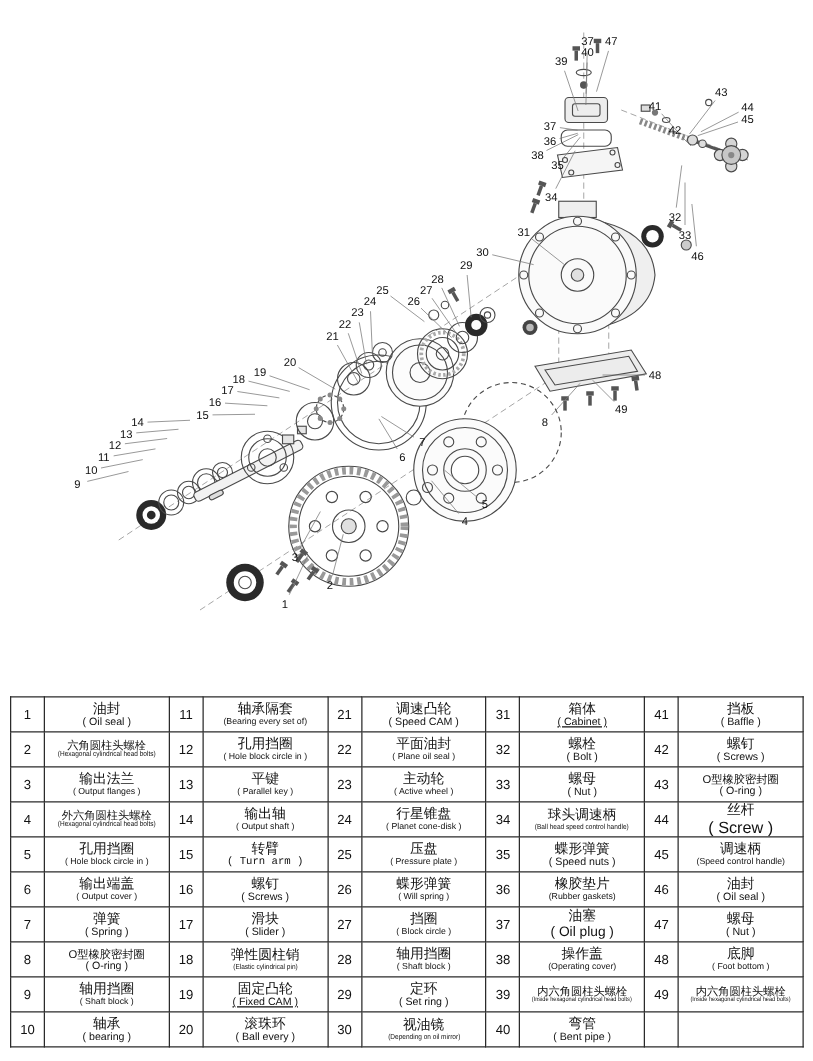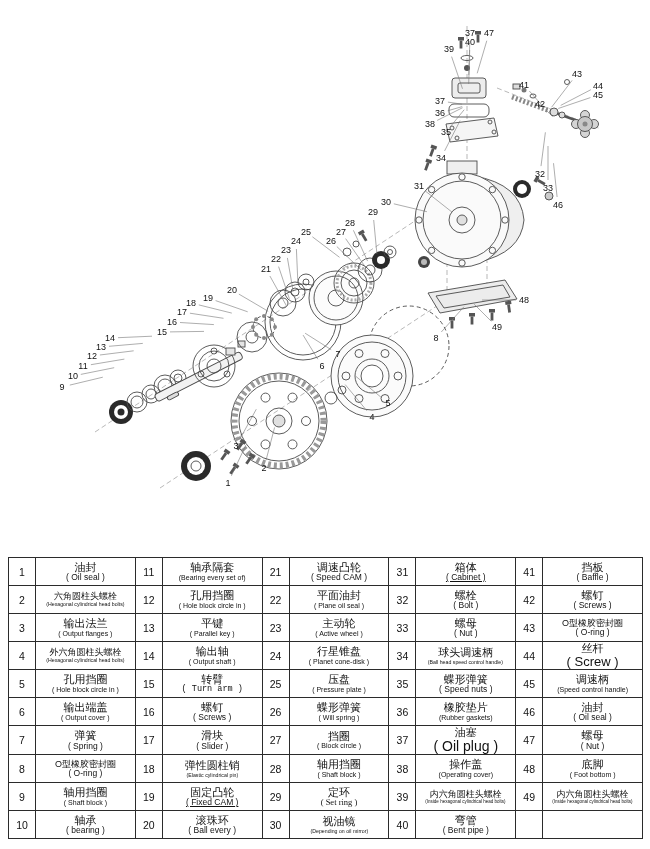--- a/index.html
+++ b/index.html
@@ -503,21 +503,21 @@
             <span class="en" style="font-size: 8.5px;">( Slider )</span>
           </td>
           <td class="num">27</td>
           <td class="name">
             <span class="zh">挡圈</span>
             <span class="en" style="font-size: 7px;">( Block circle )</span>
           </td>
           <td class="num">37</td>
           <td class="name">
             <span class="zh">油塞</span>
-            <span class="en" style="font-size: 14px;">( Oil plug )</span>
+            <span class="en" style="font-size: 11px;">( Oil plug )</span>
           </td>
           <td class="num">47</td>
           <td class="name">
             <span class="zh">螺母</span>
             <span class="en" style="font-size: 8.5px;">( Nut )</span>
           </td>
         </tr>
         <tr>
           <td class="num">8</td>
           <td class="name">
@@ -552,21 +552,21 @@
             <span class="en" style="font-size: 7px;">( Shaft block )</span>
           </td>
           <td class="num">19</td>
           <td class="name">
             <span class="zh">固定凸轮</span>
             <span class="en" style="font-size: 8.5px; text-decoration: underline;">( Fixed CAM )</span>
           </td>
           <td class="num">29</td>
           <td class="name">
             <span class="zh">定环</span>
-            <span class="en" style="font-size: 8.5px; font-family: Liberation Serif, serif;">( Set ring )</span>
+            <span class="en" style="font-size: 8.5px;">( Set ring )</span>
           </td>
           <td class="num">39</td>
           <td class="name">
             <span class="zh small">内六角圆柱头螺栓</span>
             <span class="en" style="font-size: 5px; transform: scaleX(0.9);">(Inside hexagonal cylindrical head bolts)</span>
           </td>
           <td class="num">49</td>
           <td class="name">
             <span class="zh small">内六角圆柱头螺栓</span>
             <span class="en" style="font-size: 5px; transform: scaleX(0.9);">(Inside hexagonal cylindrical head bolts)</span>

